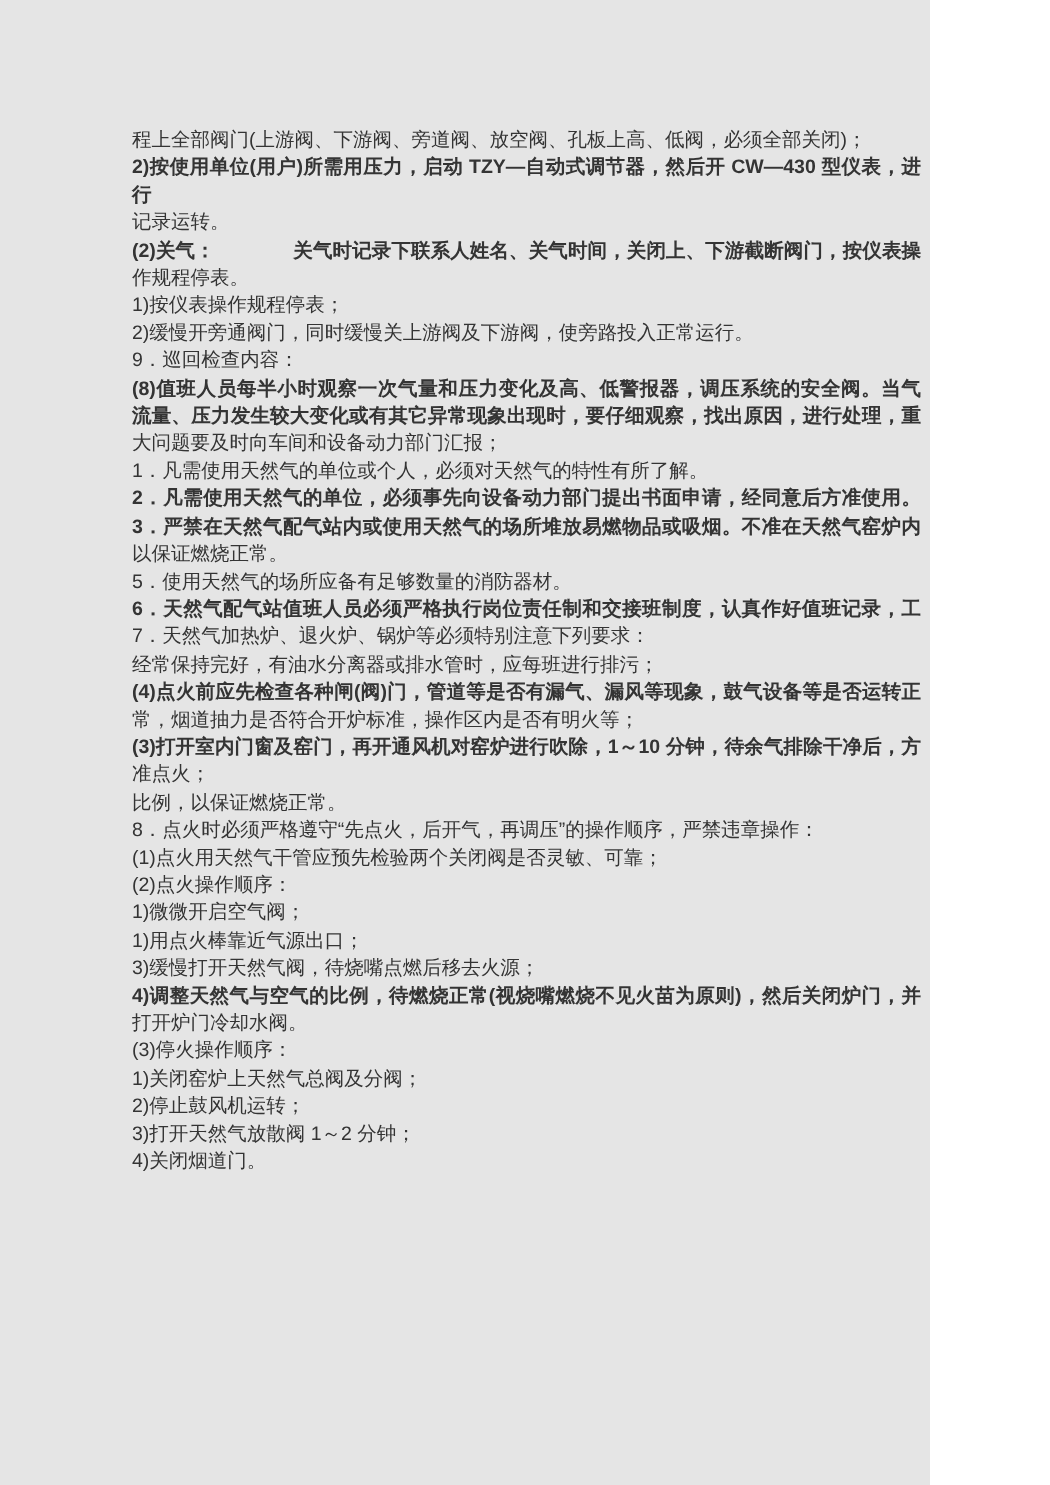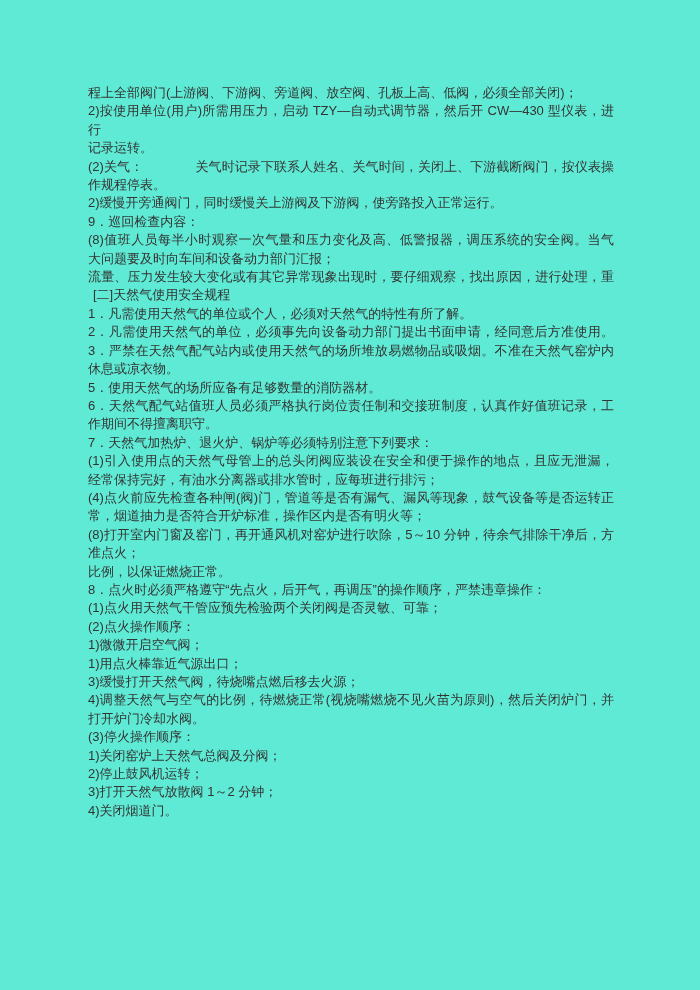--- a/index.html
+++ b/index.html
@@ -5,77 +5,76 @@
   html, body {
     margin: 0;
     padding: 0;
     width: 700px;
     height: 990px;
     background: #ffffff;
     overflow: hidden;
   }
   .page {
     position: relative;
-    width: 700px;
+    width: 620px;
     height: 990px;
-    background: #5eead4;
+    background: #e5e5e5;
   }
   .text-block {
     position: absolute;
     left: 88px;
     top: 84px;
     width: 526px;
   }
   .line {
     font-family: "Liberation Sans", sans-serif;
     font-size: 13px;
     line-height: 18.4px;
     color: #343434;
     white-space: pre-wrap;
     text-align: left;
     -webkit-font-smoothing: antialiased;
   }
   .line.full {
     text-align: justify;
     text-align-last: justify;
     text-justify: inter-character;
+    font-weight: bold;
   }
   .line.indent {
     padding-left: 5px;
   }
 </style>
 </head>
 <body style="background: rgb(255, 255, 255);">
 
 <div class="page">
   <div class="text-block" id="text-block" style="color: rgb(52, 52, 52);">
       <div class="line">程上全部阀门(上游阀、下游阀、旁道阀、放空阀、孔板上高、低阀，必须全部关闭)；</div>
       <div class="line full">2)按使用单位(用户)所需用压力，启动 TZY—自动式调节器，然后开 CW—430 型仪表，进行</div>
       <div class="line">记录运转。</div>
       <div class="line full">(2)关气：　　　　关气时记录下联系人姓名、关气时间，关闭上、下游截断阀门，按仪表操</div>
       <div class="line">作规程停表。</div>
+      <div class="line">1)按仪表操作规程停表；</div>
       <div class="line">2)缓慢开旁通阀门，同时缓慢关上游阀及下游阀，使旁路投入正常运行。</div>
       <div class="line">9．巡回检查内容：</div>
       <div class="line full">(8)值班人员每半小时观察一次气量和压力变化及高、低警报器，调压系统的安全阀。当气</div>
+      <div class="line full">流量、压力发生较大变化或有其它异常现象出现时，要仔细观察，找出原因，进行处理，重</div>
       <div class="line">大问题要及时向车间和设备动力部门汇报；</div>
-      <div class="line full">流量、压力发生较大变化或有其它异常现象出现时，要仔细观察，找出原因，进行处理，重</div>
-      <div class="line indent">[二]天然气使用安全规程</div>
       <div class="line">1．凡需使用天然气的单位或个人，必须对天然气的特性有所了解。</div>
       <div class="line full">2．凡需使用天然气的单位，必须事先向设备动力部门提出书面申请，经同意后方准使用。</div>
       <div class="line full">3．严禁在天然气配气站内或使用天然气的场所堆放易燃物品或吸烟。不准在天然气窑炉内</div>
-      <div class="line">休息或凉衣物。</div>
+      <div class="line">以保证燃烧正常。</div>
       <div class="line">5．使用天然气的场所应备有足够数量的消防器材。</div>
       <div class="line full">6．天然气配气站值班人员必须严格执行岗位责任制和交接班制度，认真作好值班记录，工</div>
-      <div class="line">作期间不得擅离职守。</div>
       <div class="line">7．天然气加热炉、退火炉、锅炉等必须特别注意下列要求：</div>
-      <div class="line full">(1)引入使用点的天然气母管上的总头闭阀应装设在安全和便于操作的地点，且应无泄漏，</div>
       <div class="line">经常保持完好，有油水分离器或排水管时，应每班进行排污；</div>
       <div class="line full">(4)点火前应先检查各种闸(阀)门，管道等是否有漏气、漏风等现象，鼓气设备等是否运转正</div>
       <div class="line">常，烟道抽力是否符合开炉标准，操作区内是否有明火等；</div>
-      <div class="line full">(8)打开室内门窗及窑门，再开通风机对窑炉进行吹除，5～10 分钟，待余气排除干净后，方</div>
+      <div class="line full">(3)打开室内门窗及窑门，再开通风机对窑炉进行吹除，1～10 分钟，待余气排除干净后，方</div>
       <div class="line">准点火；</div>
       <div class="line">比例，以保证燃烧正常。</div>
       <div class="line">8．点火时必须严格遵守“先点火，后开气，再调压”的操作顺序，严禁违章操作：</div>
       <div class="line">(1)点火用天然气干管应预先检验两个关闭阀是否灵敏、可靠；</div>
       <div class="line">(2)点火操作顺序：</div>
       <div class="line">1)微微开启空气阀；</div>
       <div class="line">1)用点火棒靠近气源出口；</div>
       <div class="line">3)缓慢打开天然气阀，待烧嘴点燃后移去火源；</div>
       <div class="line full">4)调整天然气与空气的比例，待燃烧正常(视烧嘴燃烧不见火苗为原则)，然后关闭炉门，并</div>
       <div class="line">打开炉门冷却水阀。</div>

